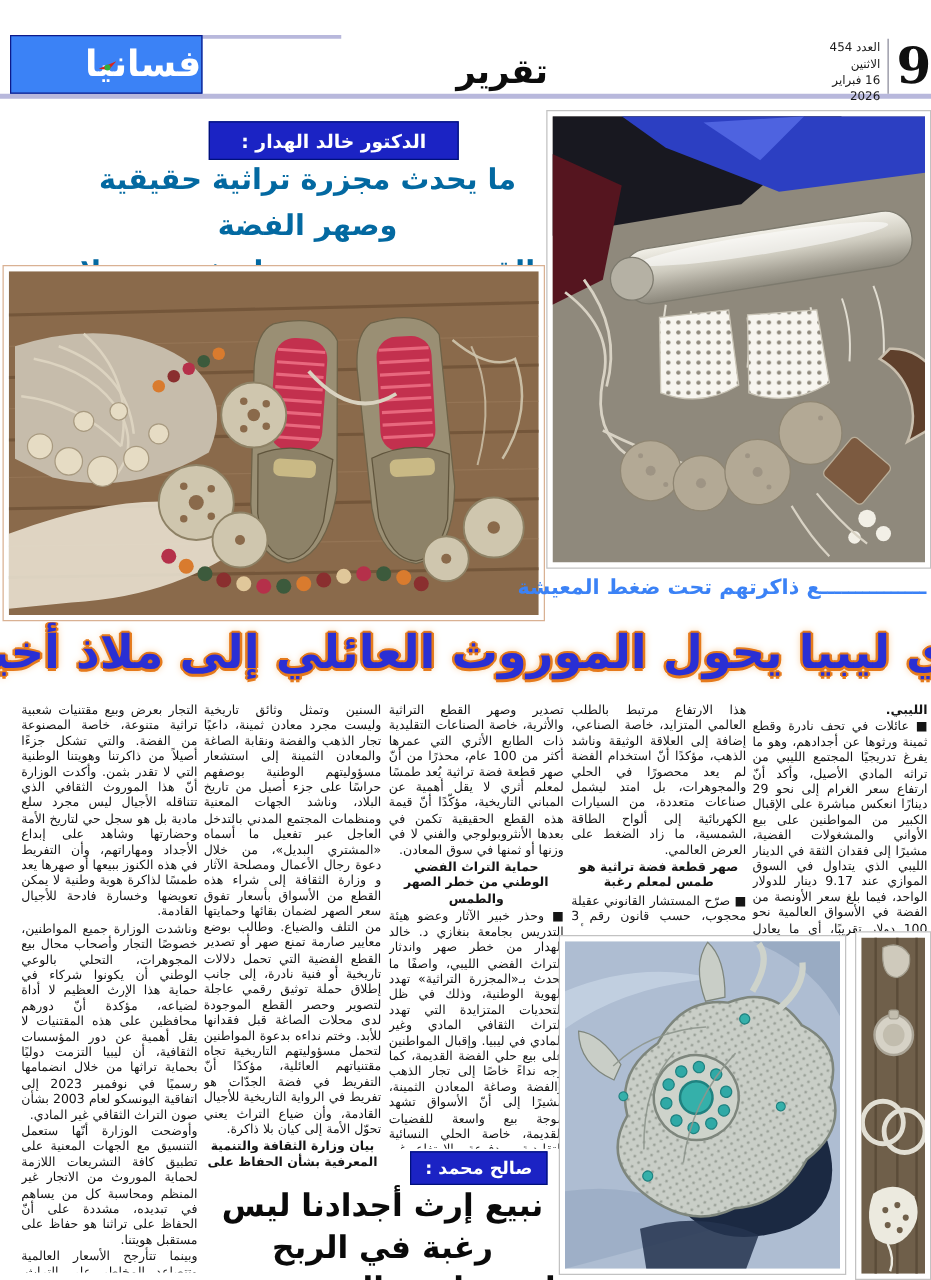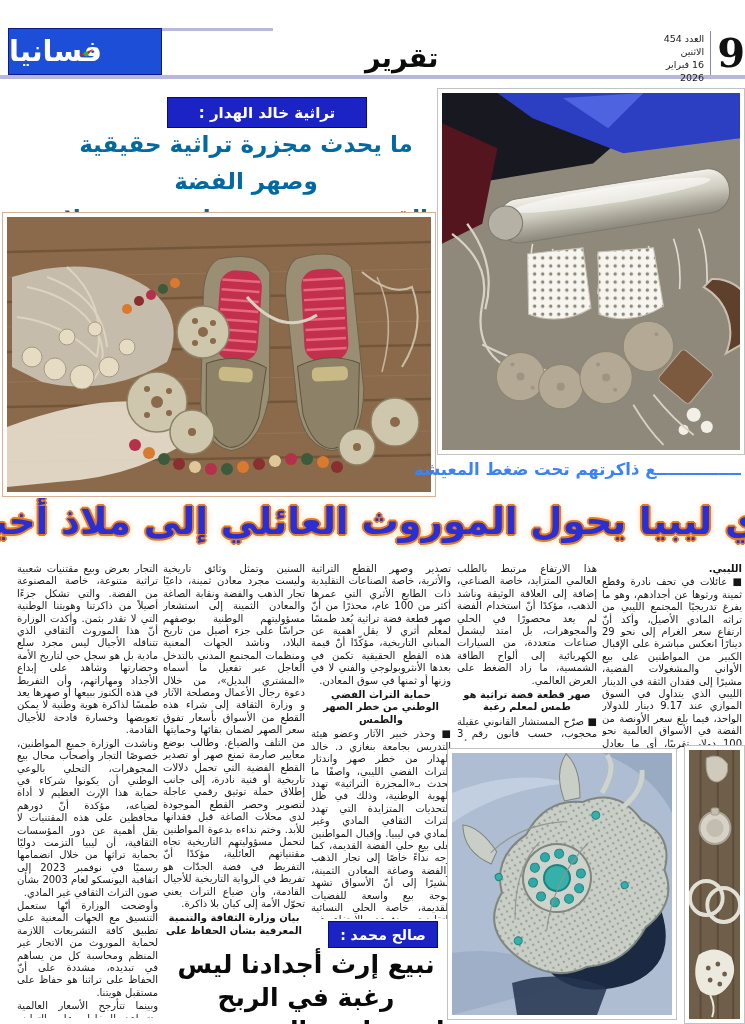--- a/index.html
+++ b/index.html
@@ -6,21 +6,21 @@
   .page{position:relative;width:745px;height:1024px;background:#ffffff;overflow:hidden;
         font-family:"DejaVu Sans",sans-serif;direction:rtl;color:#111;}
   .abs{position:absolute;}
   .hline{position:absolute;background:#b8b8dc;}
   
   .pageno{font-family:"DejaVu Serif",serif;font-weight:bold;font-size:40px;line-height:44px;color:#101010;}
   .issue-box{position:absolute;display:flex;align-items:stretch;gap:6px;}
   .issue-divider{width:1px;background:#8a8a9a;}
   .issue-info{font-size:9.5px;line-height:13px;text-align:right;color:#1a1a1a;padding-top:1px;}
   .section-title{font-size:27px;font-weight:bold;color:#0c0c0c;}
-  .logo{position:absolute;background:#1d4ed8;border:1px solid #0d1a8a;display:flex;align-items:center;justify-content:flex-end;}
+  .logo{position:absolute;background:#3b82f6;border:1px solid #0d1a8a;display:flex;align-items:center;justify-content:flex-start;}
   .logo-text{color:#ffffff;font-weight:bold;font-size:29px;line-height:29px;letter-spacing:1px;}
   
   .kicker{position:absolute;background:#1b23c4;color:#fff;font-weight:bold;font-size:15px;
           display:flex;align-items:center;justify-content:center;border:1px solid #00107a;}
   .lead-head{position:absolute;text-align:center;font-weight:bold;font-size:23px;line-height:37px;color:#0369a1;}
   
   .photo{position:absolute;background:#ffffff;border:1px solid #c2c2c2;box-sizing:border-box;padding:4px;}
   .photo svg{display:block;width:100%;height:100%;}
   .photo-tan{border-color:#d9b193;}
   .caption{position:absolute;font-weight:bold;font-size:16.5px;color:#3b82f6;text-align:center;white-space:nowrap;}
@@ -60,21 +60,21 @@
   <div class="abs section-title" style="left:345px;top:42px;margin-left:20px;">تقرير</div>
 
   <div class="logo" style="left:8px;top:28px;width:152px;height:45px;">
     <span class="logo-text">فسانيا</span>
     <svg width="20" height="20" style="position:absolute;left:68px;top:14px;" viewBox="0 0 20 20">
       <polygon points="2,12 16,6 10,13" fill="#d8251a"></polygon>
       <circle cx="9" cy="11" r="2.4" fill="#2fae3c"></circle>
     </svg>
   </div>
 
-  <div class="kicker" style="left:167px;top:97px;width:198px;height:29px;">تراثية خالد الهدار :</div>
+  <div class="kicker" style="left:167px;top:97px;width:198px;height:29px;">الدكتور خالد الهدار :</div>
   <div class="lead-head" style="left:44px;top:126px;width:404px;">
     <div>ما يحدث مجزرة تراثية حقيقية وصهر الفضة</div>
     <div>القديمة يعني محو تاريخ وهوية لا تعوض</div>
   </div>
 
   <div class="photo" style="left:437px;top:88px;width:308px;height:367px;">
     <svg viewBox="0 0 296 355" preserveAspectRatio="none">
       <defs>
         <linearGradient id="silvergrad" x1="0" y1="0" x2="0" y2="1">
           <stop offset="0" stop-color="#f2f0e8"></stop>

